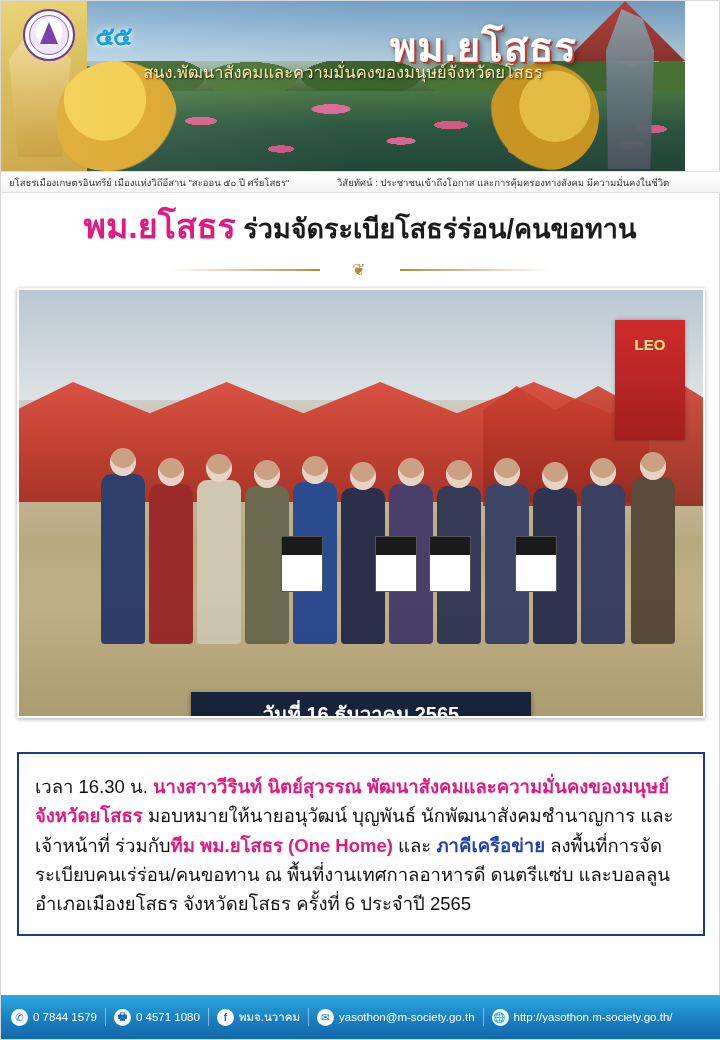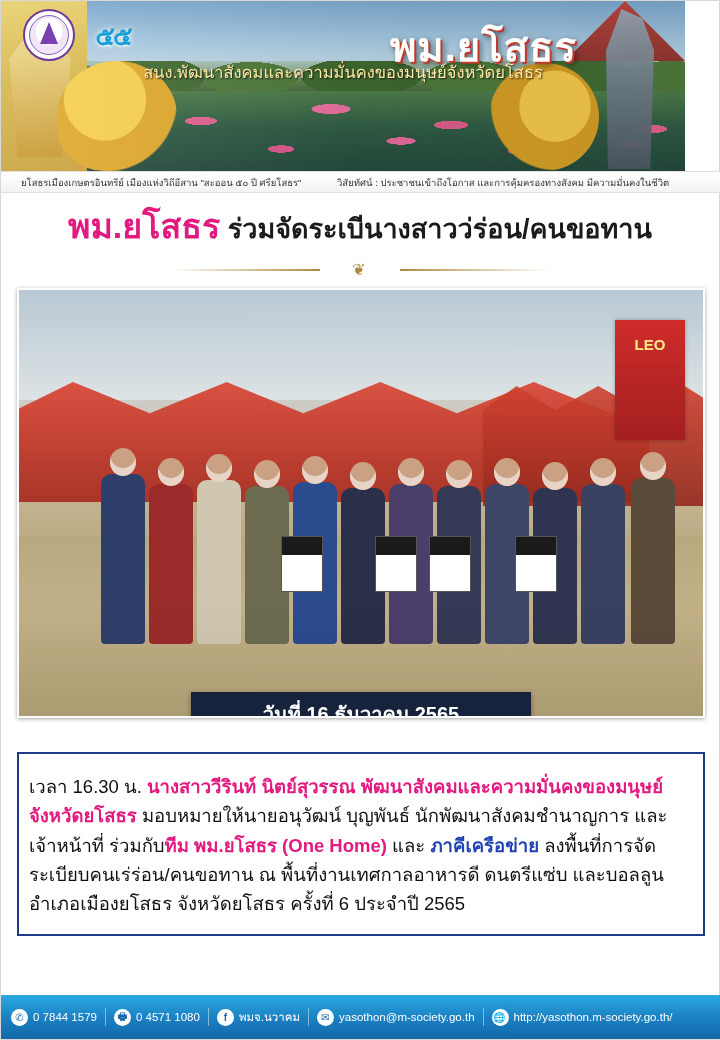--- a/index.html
+++ b/index.html
@@ -137,21 +137,21 @@
   
   .slogan-bar {
     position: relative;
     width: 720px; height: 22px;
     background: linear-gradient(to bottom, #ffffff, #f3f3f3);
     border-top: 1px solid #e0e0e0;
     border-bottom: 1px solid #e0e0e0;
     display: flex; align-items: center;
     font-size: 9.5px; color: #333333;
   }
-  .slogan-left { padding-left: 20px; width: 330px; white-space: nowrap; overflow: hidden; }
+  .slogan-left { padding-left: 8px; width: 330px; white-space: nowrap; overflow: hidden; }
   .slogan-right { padding-left: 6px; flex: 1; white-space: nowrap; overflow: hidden; }
 
   
   .content { position: relative; padding: 0 16px; }
 
   .headline {
     margin-top: 14px;
     text-align: center;
     font-size: 27px;
     color: #1b1b1b;
@@ -248,21 +248,21 @@
     font-size: 20px; font-weight: bold;
     box-shadow: 0 2px 5px rgba(0,0,0,.4);
   }
 
   
   .body-panel {
     position: relative;
     width: 688px;
     margin: 34px auto 12px auto;
     border: 2px solid #1e3a8a;
-    padding: 18px 16px 16px 10px;
+    padding: 18px 16px 16px 16px;
     background: #ffffff;
   }
   .body-panel p {
     font-size: 18.5px;
     line-height: 1.58;
     color: #111111;
     text-align: left;
   }
   .hl-pink { color: #e2197f; font-weight: bold; }
   .hl-blue { color: #2142b2; font-weight: bold; }
@@ -314,21 +314,21 @@
 
   <div class="slogan-bar">
     <div class="slogan-left">ยโสธรเมืองเกษตรอินทรีย์ เมืองแห่งวิถีอีสาน "สะออน ๕๐ ปี ศรียโสธร"</div>
     <div class="slogan-right">วิสัยทัศน์ : ประชาชนเข้าถึงโอกาส และการคุ้มครองทางสังคม มีความมั่นคงในชีวิต</div>
   </div>
 
   <div class="content">
 
     <div class="headline">
       <span class="brand">พม.ยโสธร</span>
-      <span>ร่วมจัดระเบีนางสาวว่ร่อน/คนขอทาน</span>
+      <span>ร่วมจัดระเบียโสธร่ร่อน/คนขอทาน</span>
     </div>
 
     <div class="divider">
       <span>❦</span>
     </div>
 
     <div class="photo-wrap">
       <div class="ph-sky"></div>
       <div class="ph-tent"></div>
       <div class="ph-tent2"></div>

